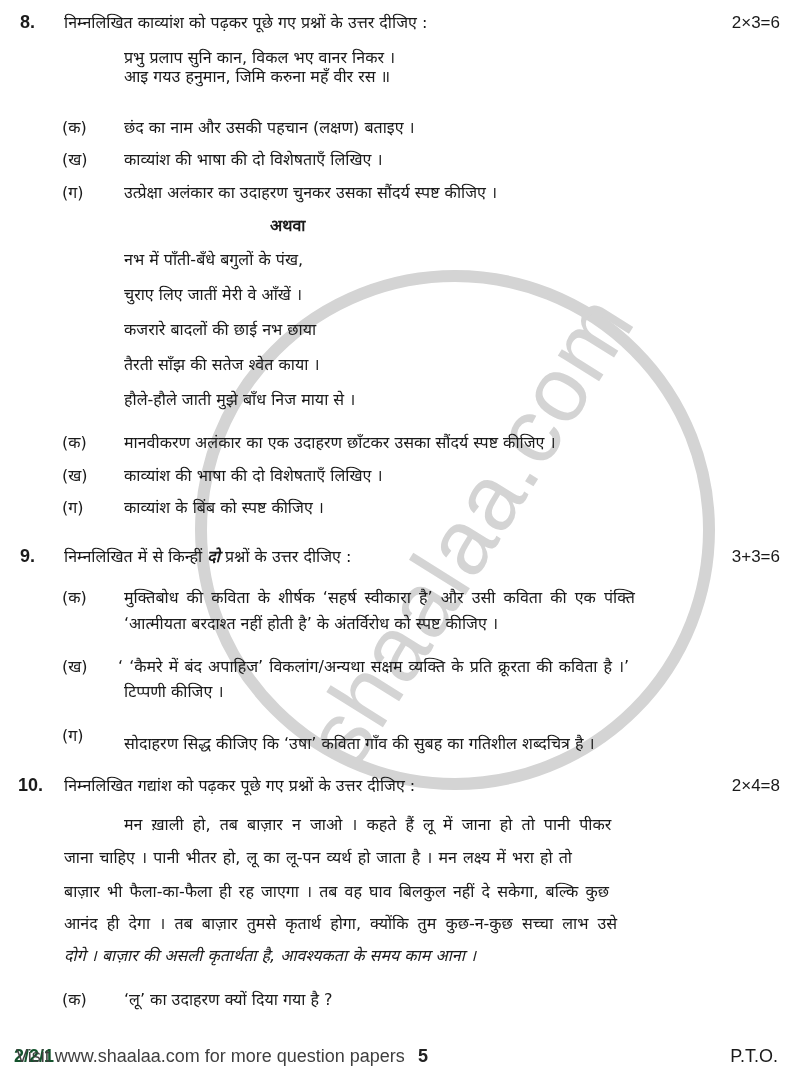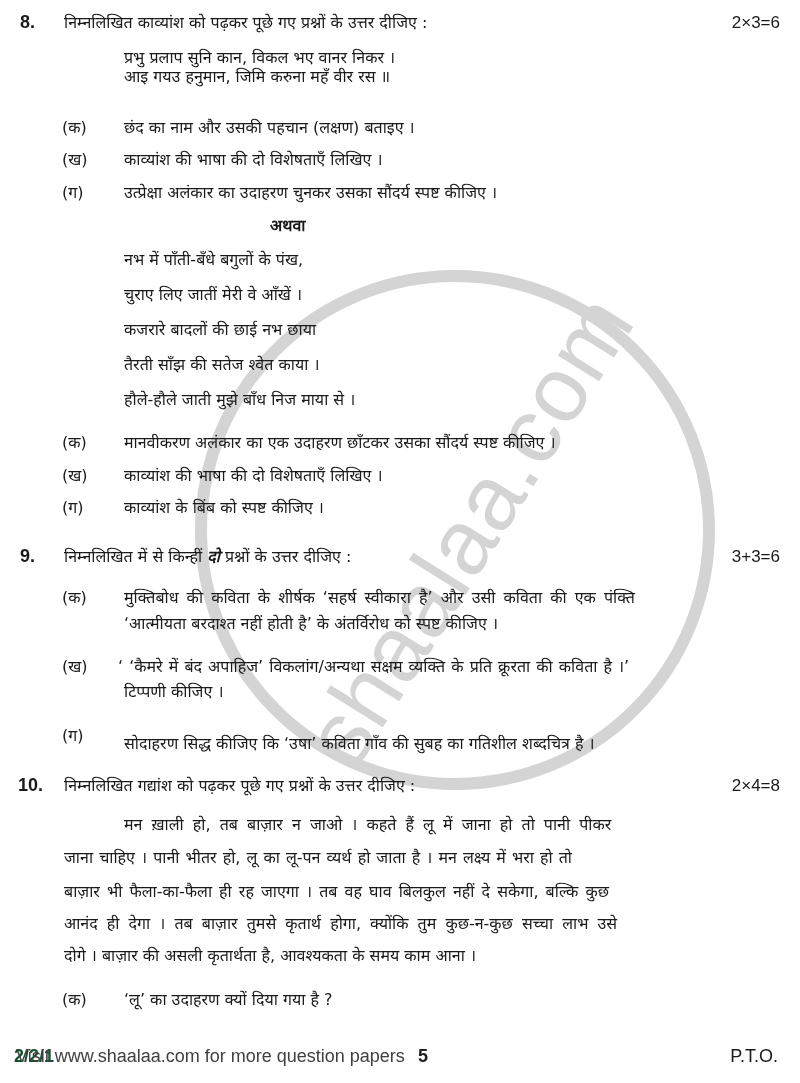--- a/index.html
+++ b/index.html
@@ -104,21 +104,21 @@
 
     <div>
       <span class="abs qnum" style="left:18px; top:775px;">10.</span>
       <span class="abs" style="left:64px; top:776px;">निम्नलिखित गद्यांश को पढ़कर पूछे गए प्रश्नों के उत्तर दीजिए :</span>
       <span class="abs marks" style="top:776px;">2×4=8</span>
 
       <span class="abs" style="left:124px; top:815px; word-spacing:4px;">मन ख़ाली हो, तब बाज़ार न जाओ । कहते हैं लू में जाना हो तो पानी पीकर</span>
       <span class="abs" style="left:64px; top:848px; word-spacing:1px;">जाना चाहिए । पानी भीतर हो, लू का लू-पन व्यर्थ हो जाता है । मन लक्ष्य में भरा हो तो</span>
       <span class="abs" style="left:64px; top:882px; word-spacing:2px;">बाज़ार भी फैला-का-फैला ही रह जाएगा । तब वह घाव बिलकुल नहीं दे सकेगा, बल्कि कुछ</span>
       <span class="abs" style="left:64px; top:914px; word-spacing:4px;">आनंद ही देगा । तब बाज़ार तुमसे कृतार्थ होगा, क्योंकि तुम कुछ-न-कुछ सच्चा लाभ उसे</span>
-      <span class="abs" style="left:64px; top:946px;">दोगे । बाज़ार की असली कृतार्थता है, आवश्यकता के समय काम आना ।</span>
+      <span class="abs" style="left:64px; top:946px;font-style:italic;">दोगे । बाज़ार की असली कृतार्थता है, आवश्यकता के समय काम आना ।</span>
 
       <span class="abs sub-label" style="left:62px; top:990px;">(क)</span>
       <span class="abs" style="left:124px; top:990px;">‘लू’ का उदाहरण क्यों दिया गया है ?</span>
     </div>
 
     <div class="footer-left">
       <span class="code">2/2/1</span>
       <span class="visit">Visit www.shaalaa.com for more question papers</span>
       <span class="pg">5</span>
     </div>

